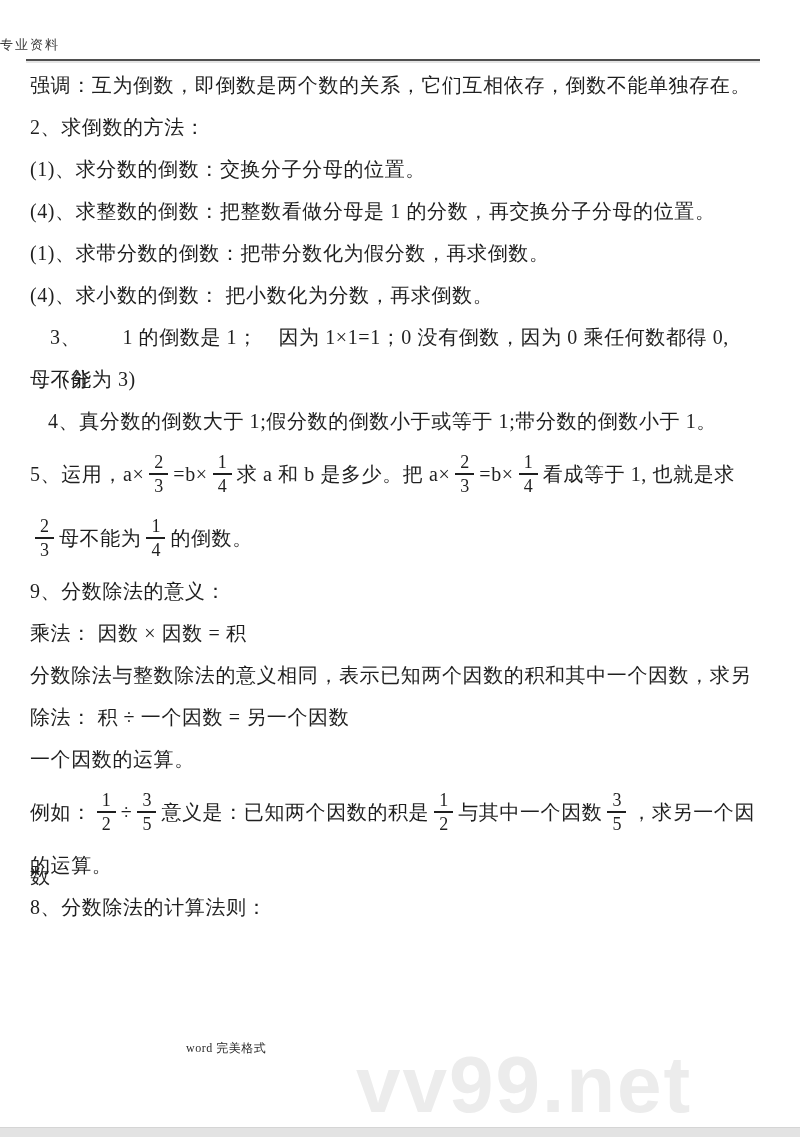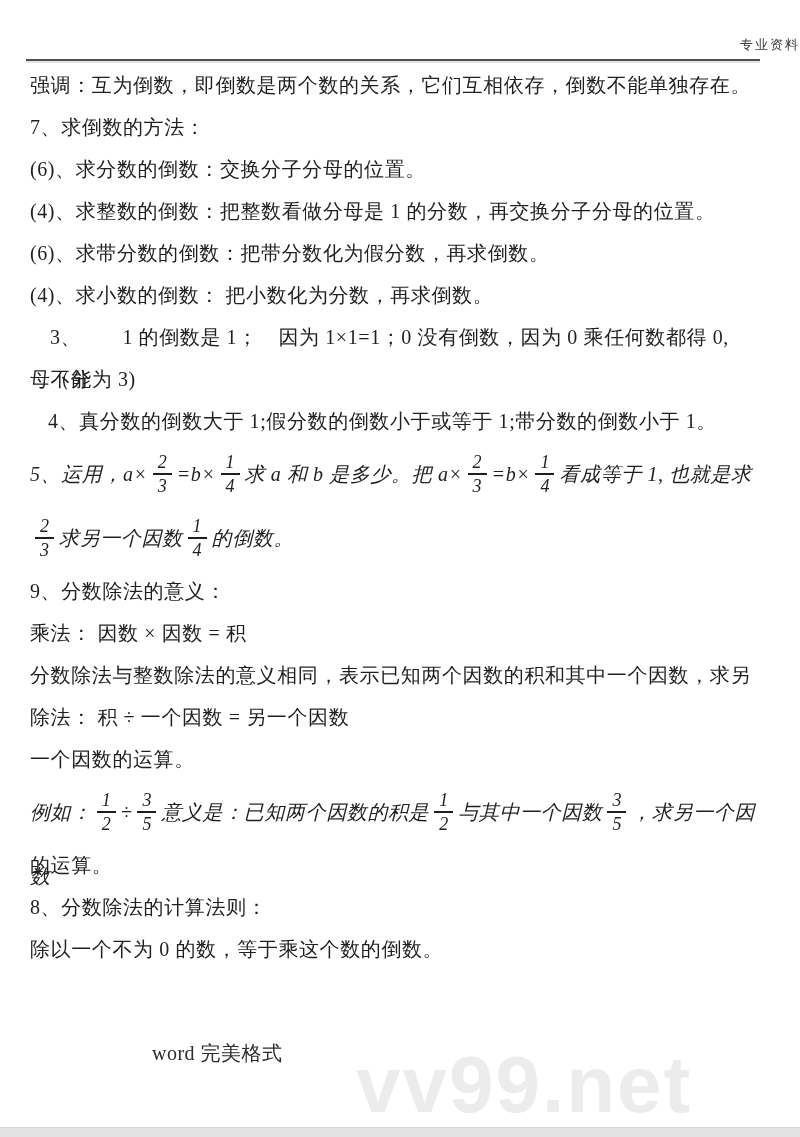--- a/index.html
+++ b/index.html
@@ -11,21 +11,21 @@
   .page {
     position: relative;
     width: 800px;
     height: 1137px;
     background: #ffffff;
     overflow: hidden;
   }
   
   .doc-header { padding-top: 36px; }
   .doc-header .title {
-    text-align: right;
+    text-align: left;
     font-size: 13px;
     letter-spacing: 2px;
     color: #3a3a3a;
   }
   .doc-header .rule {
     margin: 5px 40px 0 26px;
     border-top: 2px solid #4f4f4f;
     box-shadow: 0 2px 0 rgba(0,0,0,0.10);
     height: 0;
   }
@@ -39,21 +39,20 @@
   }
   .line {
     height: 42px;
     line-height: 42px;
     white-space: pre-wrap;
     overflow: visible;
   }
   .line.tall {
     height: 64px;
     line-height: 64px;
-    font-style: italic;
   }
   .frac {
     display: inline-flex;
     flex-direction: column;
     align-items: center;
     vertical-align: middle;
     margin: 0 5px;
     font-size: 18px;
     line-height: 1.12;
     letter-spacing: 0;
@@ -74,24 +73,24 @@
     font-family: "Liberation Sans", "DejaVu Sans", sans-serif;
     font-weight: 800;
     font-size: 80px;
     letter-spacing: 2px;
     color: #ececec;
     user-select: none;
   }
   
   .doc-footer {
     position: absolute;
-    left: 152px;
+    left: 186px;
     top: 1040px;
     z-index: 2;
-    font-size: 20px;
+    font-size: 12px;
     color: #2b2b2b;
     letter-spacing: 0.5px;
   }
   
   .page-edge {
     position: absolute;
     left: 0;
     bottom: 0;
     width: 100%;
     height: 10px;
@@ -106,38 +105,37 @@
 
   <div class="doc-header">
     <div class="title">专业资料</div>
     <div class="rule"></div>
   </div>
 
   <div class="watermark" style="color: rgb(236, 236, 236);">vv99.net</div>
 
   <div class="doc-body">
       <div class="line"><span>强调：互为倒数，即倒数是两个数的关系，它们互相依存，倒数不能单独存在。</span></div>
-      <div class="line"><span>7、求倒数的方法：</span></div>
-      <div class="line"><span>(6)、求分数的倒数：交换分子分母的位置。</span></div>
+      <div class="line"><span>2、求倒数的方法：</span></div>
+      <div class="line"><span>(1)、求分数的倒数：交换分子分母的位置。</span></div>
       <div class="line"><span>(4)、求整数的倒数：把整数看做分母是 1 的分数，再交换分子分母的位置。</span></div>
-      <div class="line"><span>(6)、求带分数的倒数：把带分数化为假分数，再求倒数。</span></div>
+      <div class="line"><span>(1)、求带分数的倒数：把带分数化为假分数，再求倒数。</span></div>
       <div class="line"><span>(4)、求小数的倒数： 把小数化为分数，再求倒数。</span></div>
       <div class="line" style="padding-left: 20px; font-family: Liberation Serif, serif;"><span>3、　　1 的倒数是 1；　因为 1×1=1；0 没有倒数，因为 0 乘任何数都得 0,（分</span></div>
       <div class="line"><span>母不能为 3)</span></div>
       <div class="line" style="padding-left: 18px;"><span>4、真分数的倒数大于 1;假分数的倒数小于或等于 1;带分数的倒数小于 1。</span></div>
       <div class="line tall"><span>5、运用，a×</span><span class="frac"><span class="num">2</span><span class="den">3</span></span><span>=b×</span><span class="frac"><span class="num">1</span><span class="den">4</span></span><span>求 a 和 b 是多少。把 a×</span><span class="frac"><span class="num">2</span><span class="den">3</span></span><span>=b×</span><span class="frac"><span class="num">1</span><span class="den">4</span></span><span>看成等于 1, 也就是求</span></div>
-      <div class="line tall"><span class="frac"><span class="num">2</span><span class="den">3</span></span><span>求另一个因数</span><span class="frac"><span class="num">1</span><span class="den">4</span></span><span>的倒数。</span></div>
+      <div class="line tall"><span class="frac"><span class="num">2</span><span class="den">3</span></span><span>母不能为</span><span class="frac"><span class="num">1</span><span class="den">4</span></span><span>的倒数。</span></div>
       <div class="line"><span>9、分数除法的意义：</span></div>
       <div class="line"><span>乘法： 因数 × 因数 = 积</span></div>
       <div class="line"><span>分数除法与整数除法的意义相同，表示已知两个因数的积和其中一个因数，求另</span></div>
       <div class="line"><span>除法： 积 ÷ 一个因数 = 另一个因数</span></div>
       <div class="line"><span>一个因数的运算。</span></div>
       <div class="line tall"><span>例如：</span><span class="frac"><span class="num">1</span><span class="den">2</span></span><span>÷</span><span class="frac"><span class="num">3</span><span class="den">5</span></span><span>意义是：已知两个因数的积是</span><span class="frac"><span class="num">1</span><span class="den">2</span></span><span>与其中一个因数</span><span class="frac"><span class="num">3</span><span class="den">5</span></span><span>，求另一个因数</span></div>
       <div class="line"><span>的运算。</span></div>
       <div class="line"><span>8、分数除法的计算法则：</span></div>
-      <div class="line"><span>除以一个不为 0 的数，等于乘这个数的倒数。</span></div>
     </div>
 
   <div class="doc-footer">word 完美格式</div>
 
   <div class="page-edge"></div>
 
 </div>
 
 </body></html>

